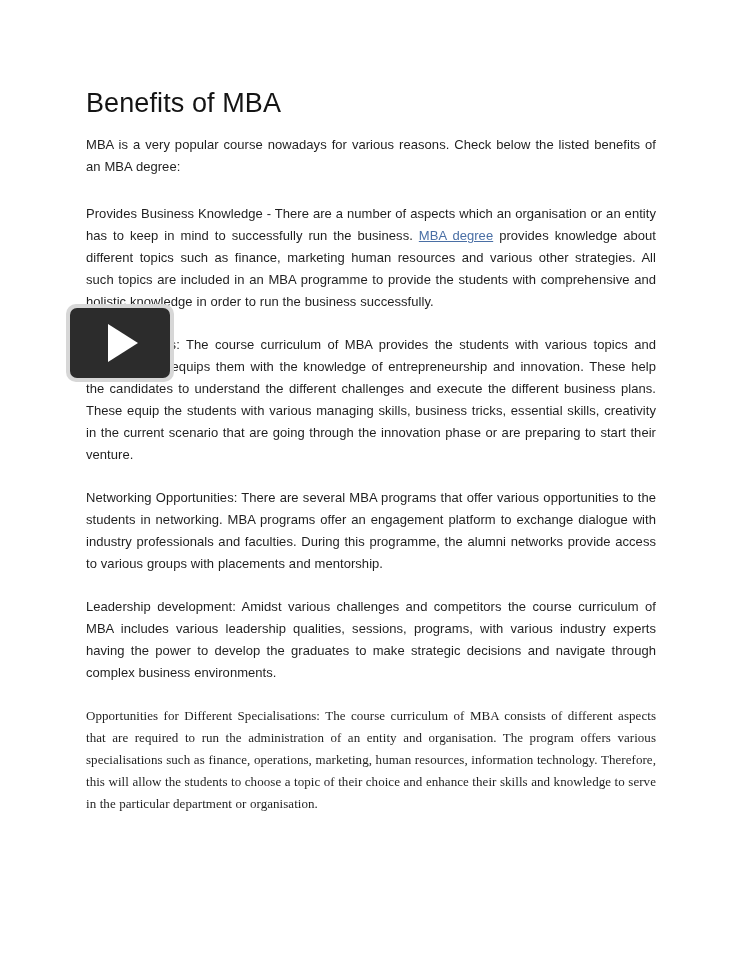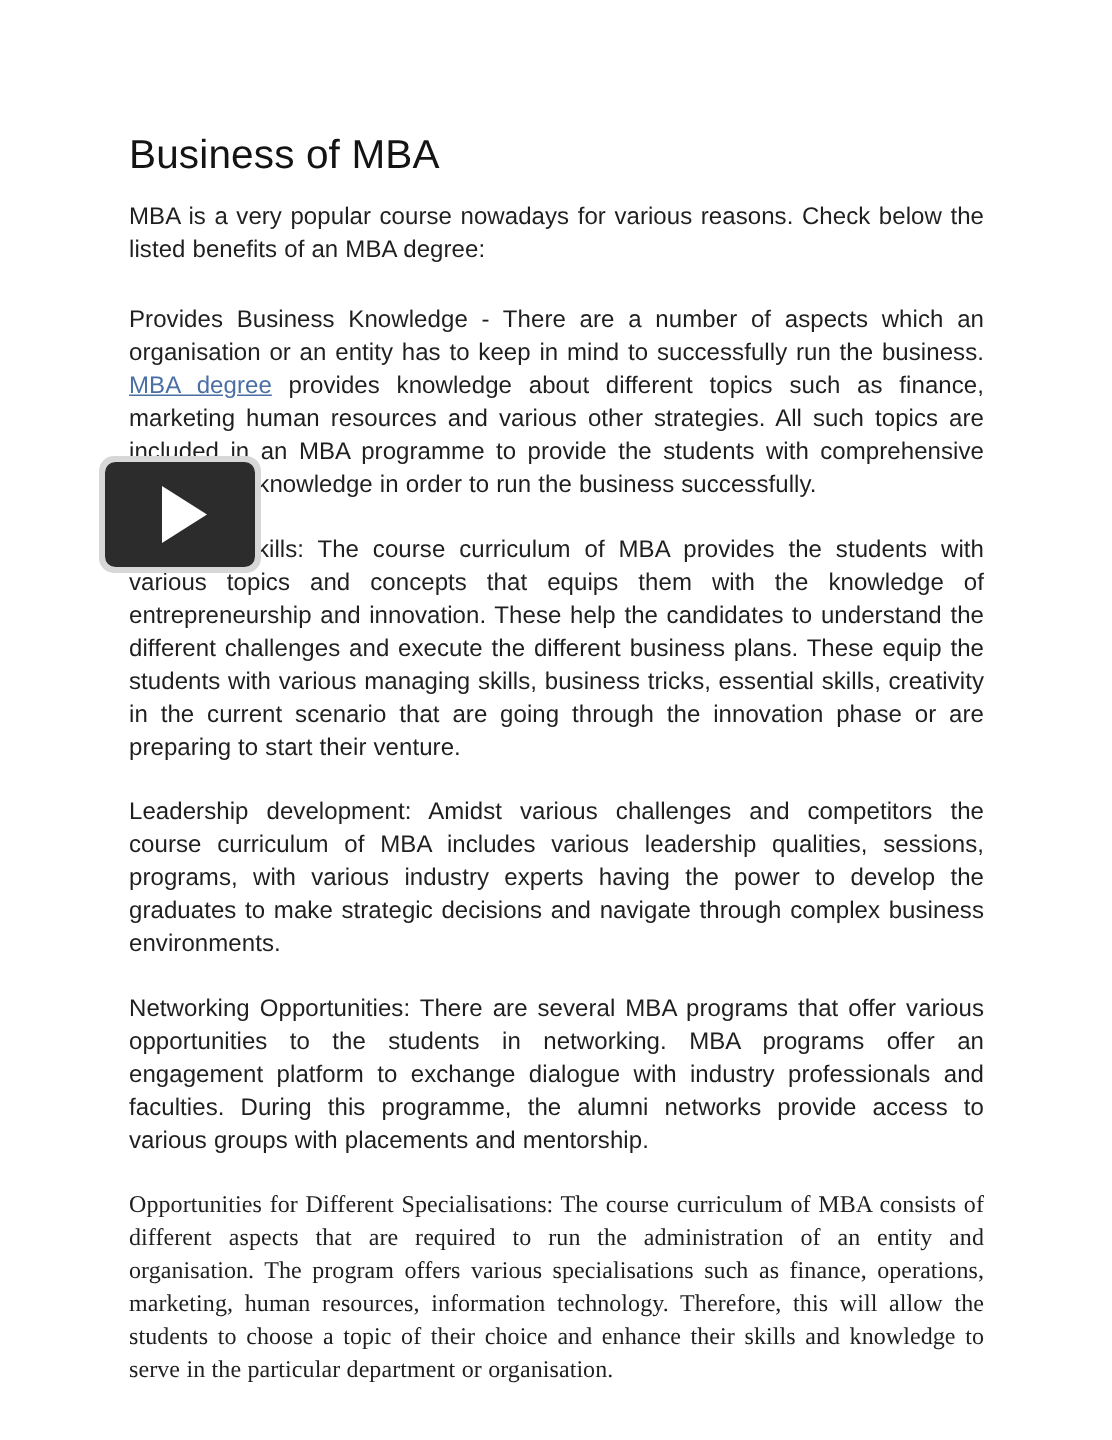--- a/index.html
+++ b/index.html
@@ -33,21 +33,21 @@
   #page-title {
     font-size: 27px;
     font-weight: normal;
     line-height: 34px;
     letter-spacing: 0.1px;
     margin: 0 0 14px 0;
     color: #141414;
   }
 
   .doc-paragraph {
-    font-size: 16px;
+    font-size: 13px;
     line-height: 22px;
     text-align: justify;
     margin: 0 0 21px 0;
     color: #1f1f1f;
     letter-spacing: 0.05px;
     word-spacing: 0.2px;
   }
 
   .doc-paragraph:last-child {
     margin-bottom: 0;
@@ -97,31 +97,31 @@
     margin-left: 5px;
   }
 </style>
 </head>
 <body>
 
 <div id="document-page">
 
   <div id="document-body">
 
-    <h1 id="page-title">Business of MBA</h1>
+    <h1 id="page-title">Benefits of MBA</h1>
 
     <p id="intro-paragraph" class="doc-paragraph">MBA is a very popular course nowadays for various reasons. Check below the listed benefits of an MBA degree:</p>
 
     <p class="doc-paragraph"><span>Provides Business Knowledge - There are a number of aspects which an organisation or an entity has to keep in mind to successfully run the business. </span><a class="inline-link" href="#">MBA degree</a><span> provides knowledge about different topics such as finance, marketing human resources and various other strategies. All such topics are included in an MBA programme to provide the students with comprehensive and holistic knowledge in order to run the business successfully.</span></p>
 
     <p class="doc-paragraph">Business Skills: The course curriculum of MBA provides the students with various topics and concepts that equips them with the knowledge of entrepreneurship and innovation. These help the candidates to understand the different challenges and execute the different business plans. These equip the students with various managing skills, business tricks, essential skills, creativity in the current scenario that are going through the innovation phase or are preparing to start their venture.</p>
 
+    <p class="doc-paragraph">Networking Opportunities: There are several MBA programs that offer various opportunities to the students in networking. MBA programs offer an engagement platform to exchange dialogue with industry professionals and faculties. During this programme, the alumni networks provide access to various groups with placements and mentorship.</p>
+
     <p class="doc-paragraph">Leadership development: Amidst various challenges and competitors the course curriculum of MBA includes various leadership qualities, sessions, programs, with various industry experts having the power to develop the graduates to make strategic decisions and navigate through complex business environments.</p>
-
-    <p class="doc-paragraph">Networking Opportunities: There are several MBA programs that offer various opportunities to the students in networking. MBA programs offer an engagement platform to exchange dialogue with industry professionals and faculties. During this programme, the alumni networks provide access to various groups with placements and mentorship.</p>
 
     <p class="doc-paragraph">Opportunities for Different Specialisations: The course curriculum of MBA consists of different aspects that are required to run the administration of an entity and organisation. The program offers various specialisations such as finance, operations, marketing, human resources, information technology. Therefore, this will allow the students to choose a topic of their choice and enhance their skills and knowledge to serve in the particular department or organisation.</p>
 
   </div>
 
   <div id="video-play-overlay">
     <div id="video-play-surface">
       <div id="play-triangle-icon"></div>
     </div>
   </div>

